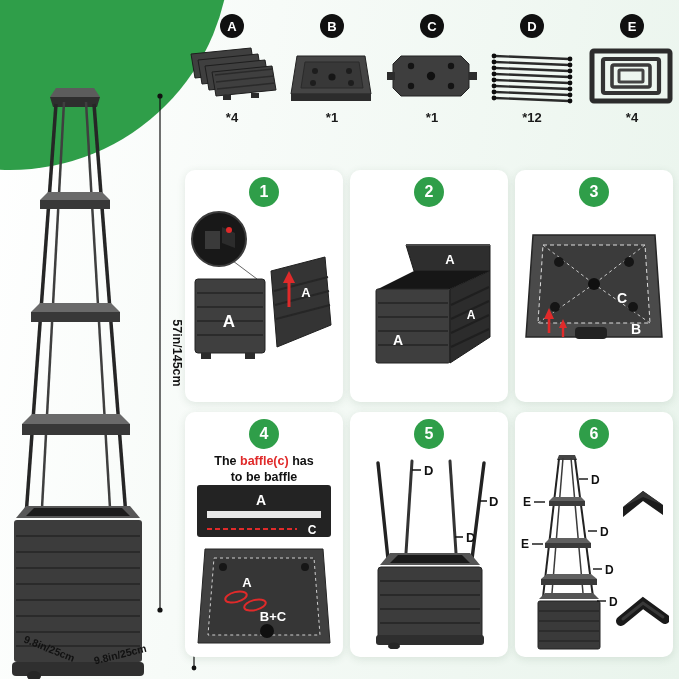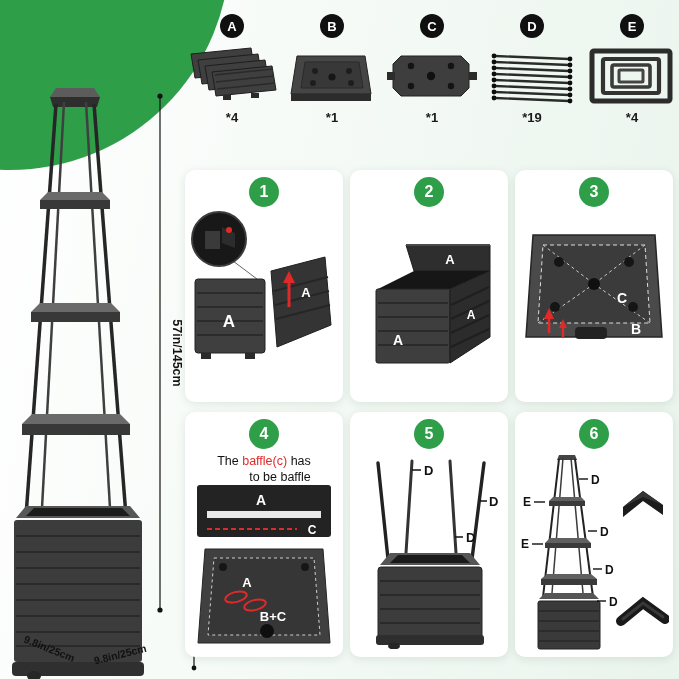--- a/index.html
+++ b/index.html
@@ -17,21 +17,21 @@
                 font-weight:bold; font-size:13px; display:flex; align-items:center;
                 justify-content:center; }
   .part-img { margin-top:6px; height:64px; display:flex; align-items:center; justify-content:center; }
   .part-qty { font-size:13px; color:#1a1a1a; font-weight:600; margin-top:2px; }
   .card { position:absolute; width:158px; background:#fff; border-radius:10px;
           box-shadow:0 2px 8px rgba(40,80,50,.12); display:flex; flex-direction:column;
           align-items:center; }
   .step-badge { width:30px; height:30px; border-radius:50%; background:#2f9e49; color:#fff;
                 font-weight:bold; font-size:16px; display:flex; align-items:center;
                 justify-content:center; margin-top:7px; flex:none; }
-  .note { text-align:right; font-size:12.5px; font-weight:normal; color:#111;
+  .note { text-align:center; font-size:12.5px; font-weight:bold; color:#111;
           line-height:1.25; margin-top:5px; }
   .note .red { color:#e02a2a; }
   svg text { font-family:"Liberation Sans", sans-serif; }
 </style>
 </head>
 <body>
 
 <div class="page">
   <div class="bg-circle"></div>
 
@@ -174,21 +174,21 @@
               <circle cx="85" cy="19" r="2.4"></circle>
               <circle cx="85" cy="25" r="2.4"></circle>
               <circle cx="85" cy="31" r="2.4"></circle>
             <circle cx="85" cy="37" r="2.4"></circle>
               <circle cx="85" cy="43" r="2.4"></circle>
               <circle cx="85" cy="49" r="2.4"></circle>
               <circle cx="85" cy="55" r="2.4"></circle>
           </g>
         </svg>
       </div>
-      <div class="part-qty">*19</div>
+      <div class="part-qty">*12</div>
     </div>
 
     <div class="part">
       <div class="part-badge">E</div>
       <div class="part-img">
         <svg width="94" height="60" viewBox="0 0 94 60">
           <rect x="7" y="5" width="78" height="50" rx="2" fill="none" stroke="#2c2c2c" stroke-width="5"></rect>
           <rect x="18" y="13" width="56" height="34" rx="2" fill="none" stroke="#333" stroke-width="4.2"></rect>
           <rect x="27" y="19" width="38" height="22" rx="2" fill="none" stroke="#3b3b3b" stroke-width="3.6"></rect>
           <rect x="34" y="24" width="24" height="12" rx="1" fill="none" stroke="#444" stroke-width="3"></rect>

